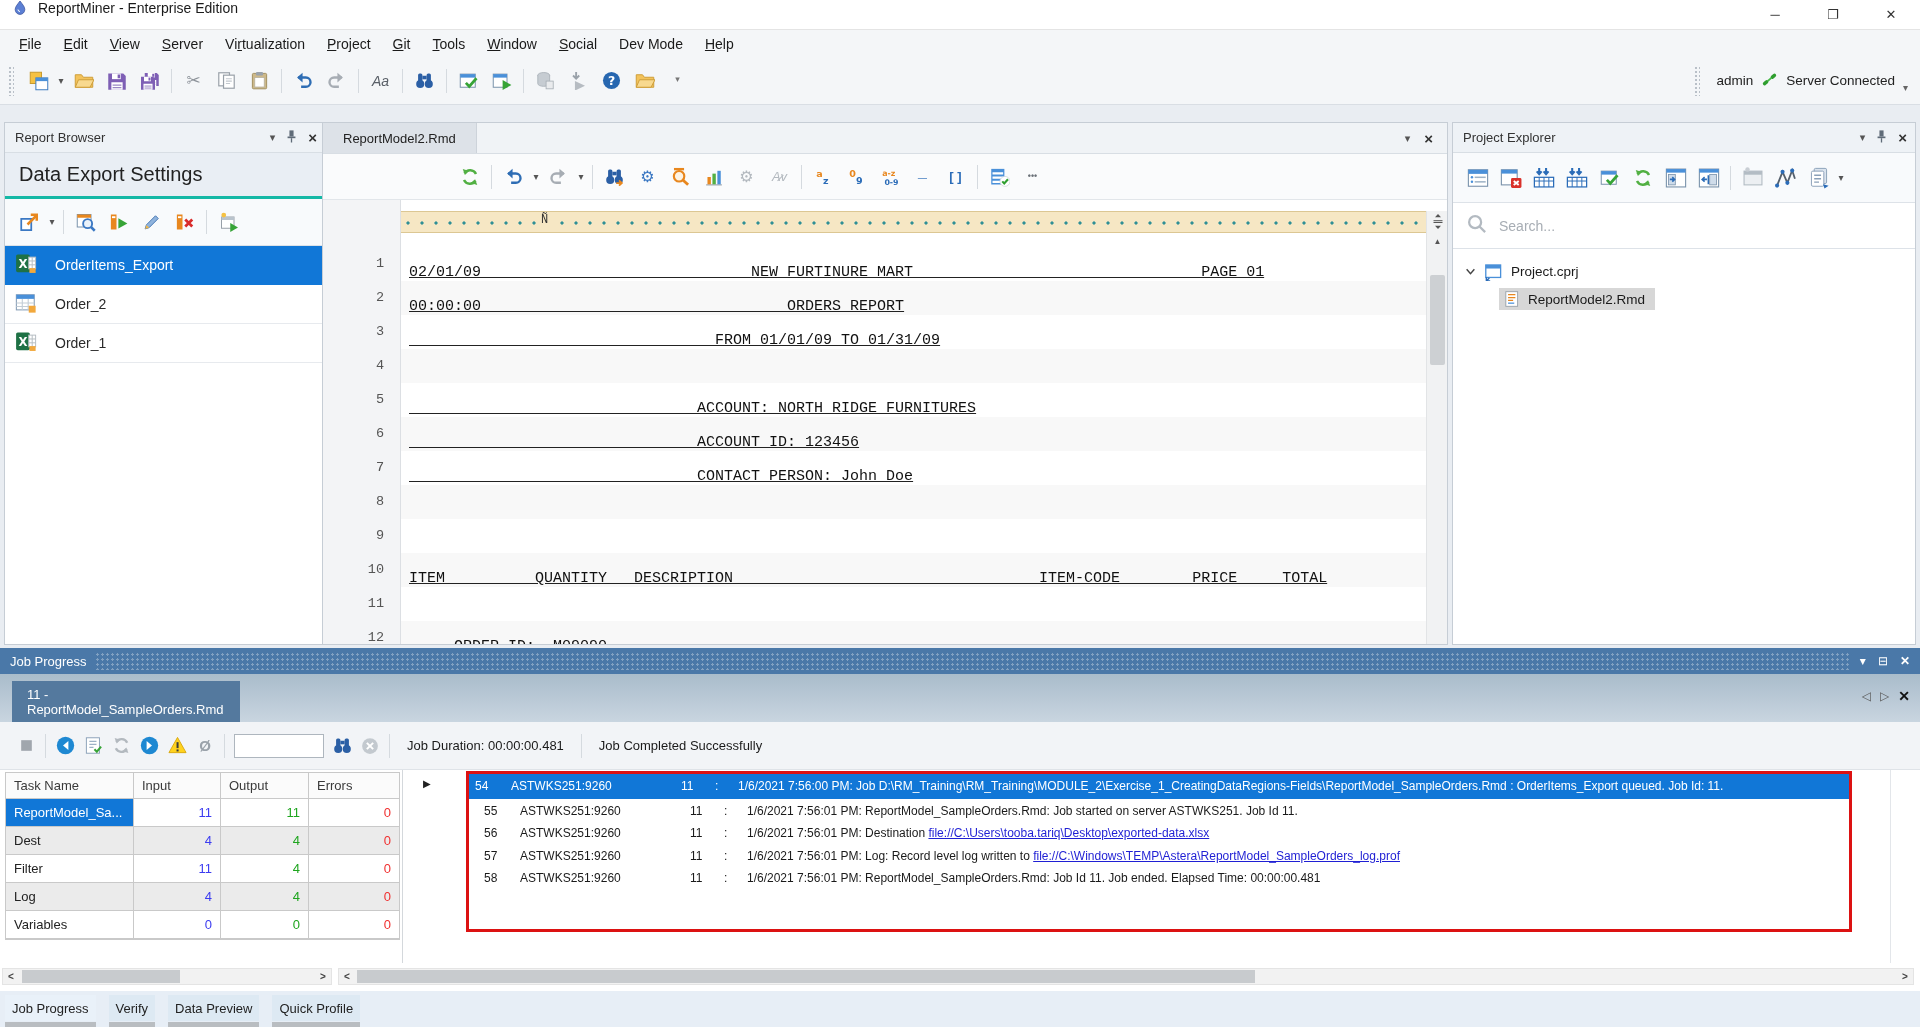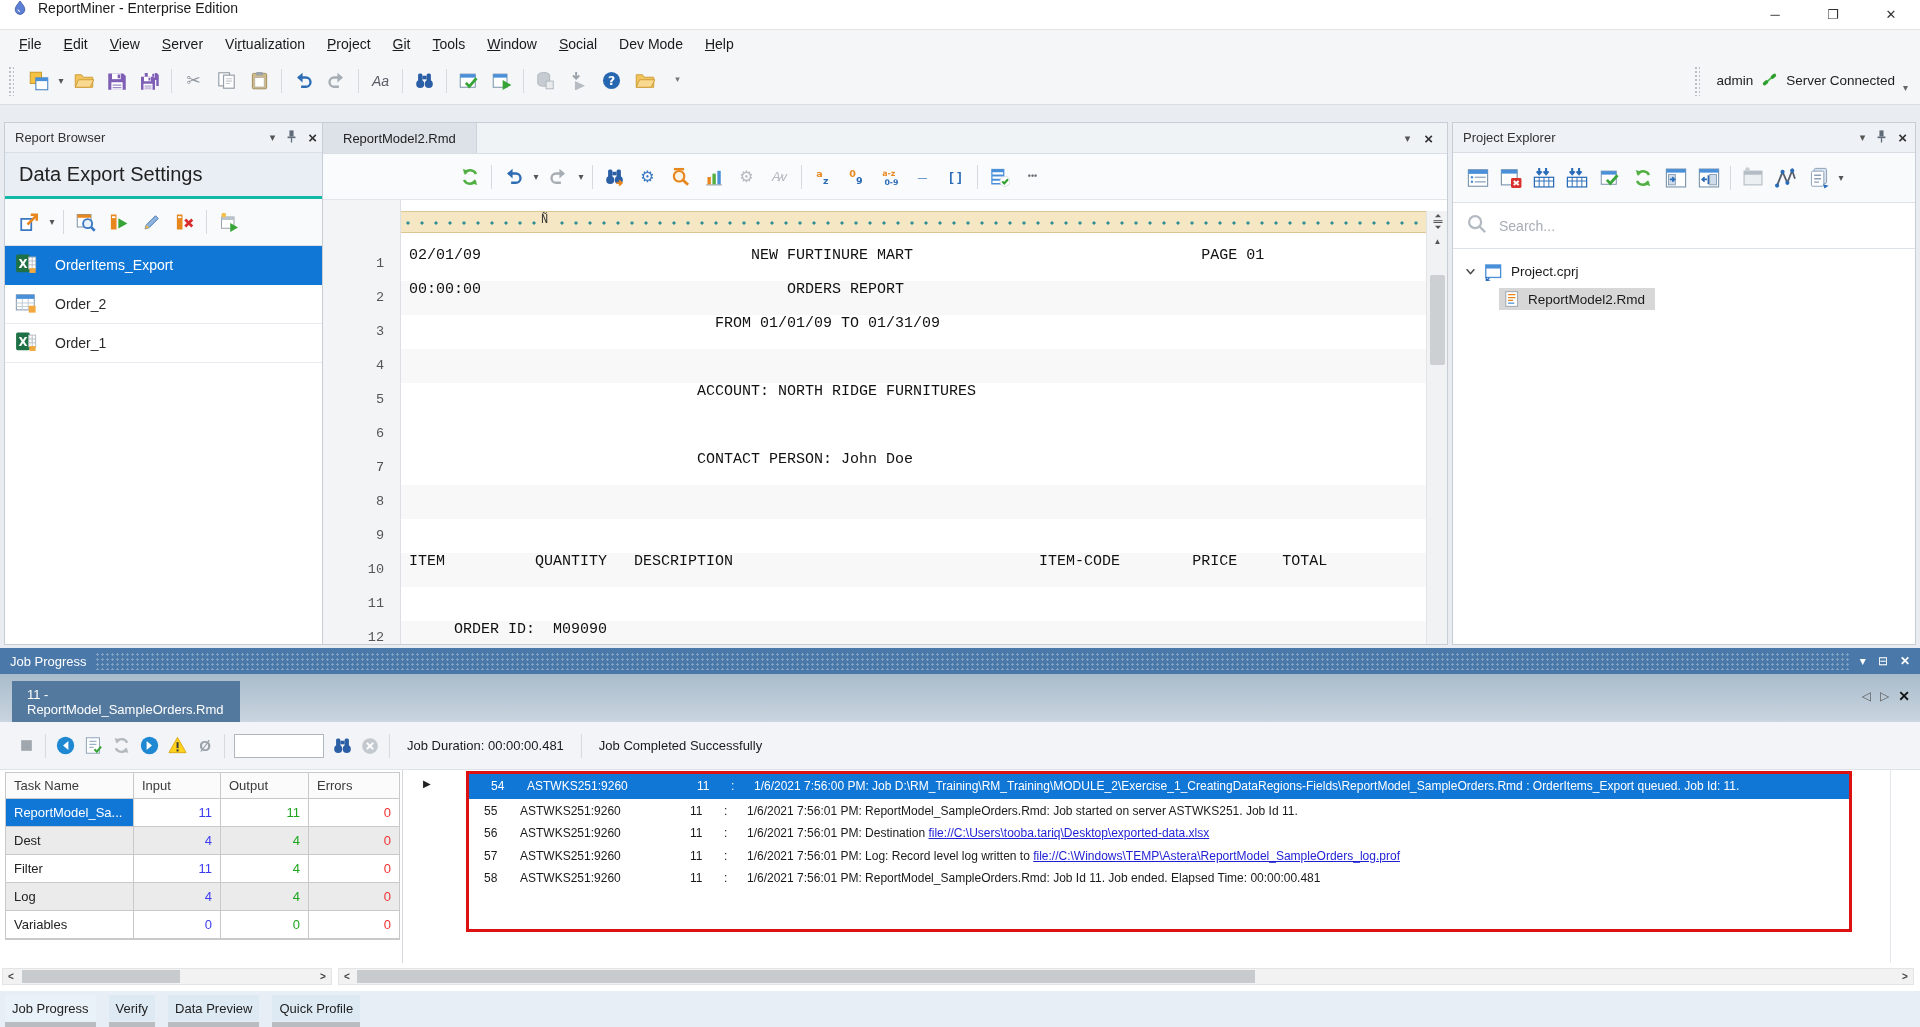--- a/index.html
+++ b/index.html
@@ -47,21 +47,21 @@
   .doc-panel { left:322px; top:122px; width:1126px; height:523px; overflow:hidden; }
   .doc-tabbar { height:31px; background:#f0f3f6; border-bottom:1px solid #d8dee4; display:flex; align-items:stretch; }
   .doc-tab { background:#dde2e8; border-right:1px solid #cdd3da; padding:0 20px; display:flex; align-items:center; font-size:13px; color:#222; }
   .doc-tab-controls { margin-left:auto; display:flex; align-items:center; gap:14px; padding-right:14px; color:#555; }
   .doc-toolbar { height:46px; background:#fafbfc; border-bottom:1px solid #e2e6ea; display:flex; align-items:center; padding-left:130px; }
   .doc-gutter { left:0; top:77px; width:78px; bottom:0; background:#f3f4f6; border-right:1px solid #dcdfe3; }
   .ruler { left:78px; top:88px; right:21px; height:22px; background:#f6e7c4; border-top:1px solid #dcc793; border-bottom:1px solid #dcc793;
            background-image:radial-gradient(circle at 7px 11px, #2e8f96 1.3px, transparent 1.9px); background-size:14px 22px; }
   .ruler-marker { position:absolute; left:138px; top:1px; font-size:12px; color:#333; font-family:"Liberation Mono", monospace; background:#f6e7c4; padding:0 2px; }
   .doc-lines { left:78px; top:110px; right:21px; bottom:0; overflow:hidden; }
-  .doc-row { position:absolute; left:0; right:0; height:34px; display:flex; align-items:flex-start; }
+  .doc-row { position:absolute; left:0; right:0; height:34px; display:flex; align-items:flex-end;text-decoration:underline; }
   .doc-row.alt { background:#f8f8f8; }
   .doc-row pre { font-family:"Liberation Mono", monospace; font-size:15px; color:#111; padding-left:8px; }
   .line-no { position:absolute; width:70px; text-align:right; font-family:"Liberation Mono", monospace; font-size:13.5px; color:#555; height:34px; line-height:34px; padding-right:9px; }
   .doc-vscroll { right:0; top:88px; width:21px; bottom:0; background:#f1f2f3; border-left:1px solid #e2e4e6; }
   .vs-btn { width:21px; height:20px; display:flex; align-items:center; justify-content:center; color:#555; }
   .vs-thumb { position:absolute; left:3px; top:64px; width:15px; height:90px; background:#cdd0d3; border-radius:2px; }
 
   
   .pe-panel { left:1452px; top:122px; width:464px; height:523px; }
   .pe-toolbar { height:50px; background:#f8fafc; border-bottom:1px solid #dde2e8; display:flex; align-items:center; padding-left:8px; }
@@ -99,21 +99,21 @@
   .tg-row.hdr .tg-c1, .tg-row.hdr .tg-c2, .tg-row.hdr .tg-c3 { justify-content:flex-start; }
   .tg-name-sel { background:#1177d7; color:#fff; }
   .num-in { color:#3c3cf0; } .num-out { color:#1ea51e; } .num-err { color:#f03030; }
 
   .pane-div { position:absolute; left:402px; top:0; bottom:0; width:1px; background:#d4d8dc; }
   .ind-arrow { position:absolute; left:423px; top:8px; font-size:10px; color:#222; }
   .red-box { position:absolute; left:466px; top:1px; width:1386px; height:161px; border:3px solid #dc1212; }
   .log-row { position:absolute; left:478px; width:1384px; height:22px; font-size:12px; color:#1a1a1a; overflow:hidden; white-space:nowrap; }
   .log-row span, .log-row a { position:absolute; top:0; line-height:22px; }
   .log-row.sel { left:469px; width:1380px; height:25px; background:#1177d7; color:#fff; }
-  .log-row.sel span, .log-row.sel a { line-height:25px;margin-left:16px; }
+  .log-row.sel span, .log-row.sel a { line-height:25px; }
   .lg-num { left:6px; } .lg-srv { left:42px; } .lg-job { left:212px; } .lg-colon { left:246px; } .lg-msg { left:269px; }
   .log-link { color:#1f1fd4; text-decoration:underline; }
   .log-vline { position:absolute; left:1890px; top:0; bottom:0; width:1px; background:#e3e6ea; }
 
   
   .job-scrollrow { height:28px; background:#fff; position:relative; }
   .hscroll { position:absolute; top:5px; height:17px; background:#f2f2f2; border:1px solid #e4e4e4; }
   .hs-left { left:2px; width:330px; }
   .hs-right { left:338px; width:1576px; }
   .hs-arrow { position:absolute; top:0; width:16px; height:15px; display:flex; align-items:center; justify-content:center; font-size:10px; font-weight:700; color:#444; }
@@ -550,20 +550,23 @@
       </div>
       <div class="doc-row" style="top: 82px;">
         <pre>                                  FROM 01/01/09 TO 01/31/09</pre>
       </div>
       <div class="doc-row alt" style="top: 116px;">
         <pre></pre>
       </div>
       <div class="doc-row" style="top: 150px;">
         <pre>                                ACCOUNT: NORTH RIDGE FURNITURES</pre>
       </div>
+      <div class="doc-row alt" style="top: 184px;">
+        <pre>                                ACCOUNT ID: 123456</pre>
+      </div>
       <div class="doc-row" style="top: 218px;">
         <pre>                                CONTACT PERSON: John Doe</pre>
       </div>
       <div class="doc-row alt" style="top: 252px;">
         <pre></pre>
       </div>
       <div class="doc-row" style="top: 286px;">
         <pre></pre>
       </div>
       <div class="doc-row alt" style="top: 320px;">

